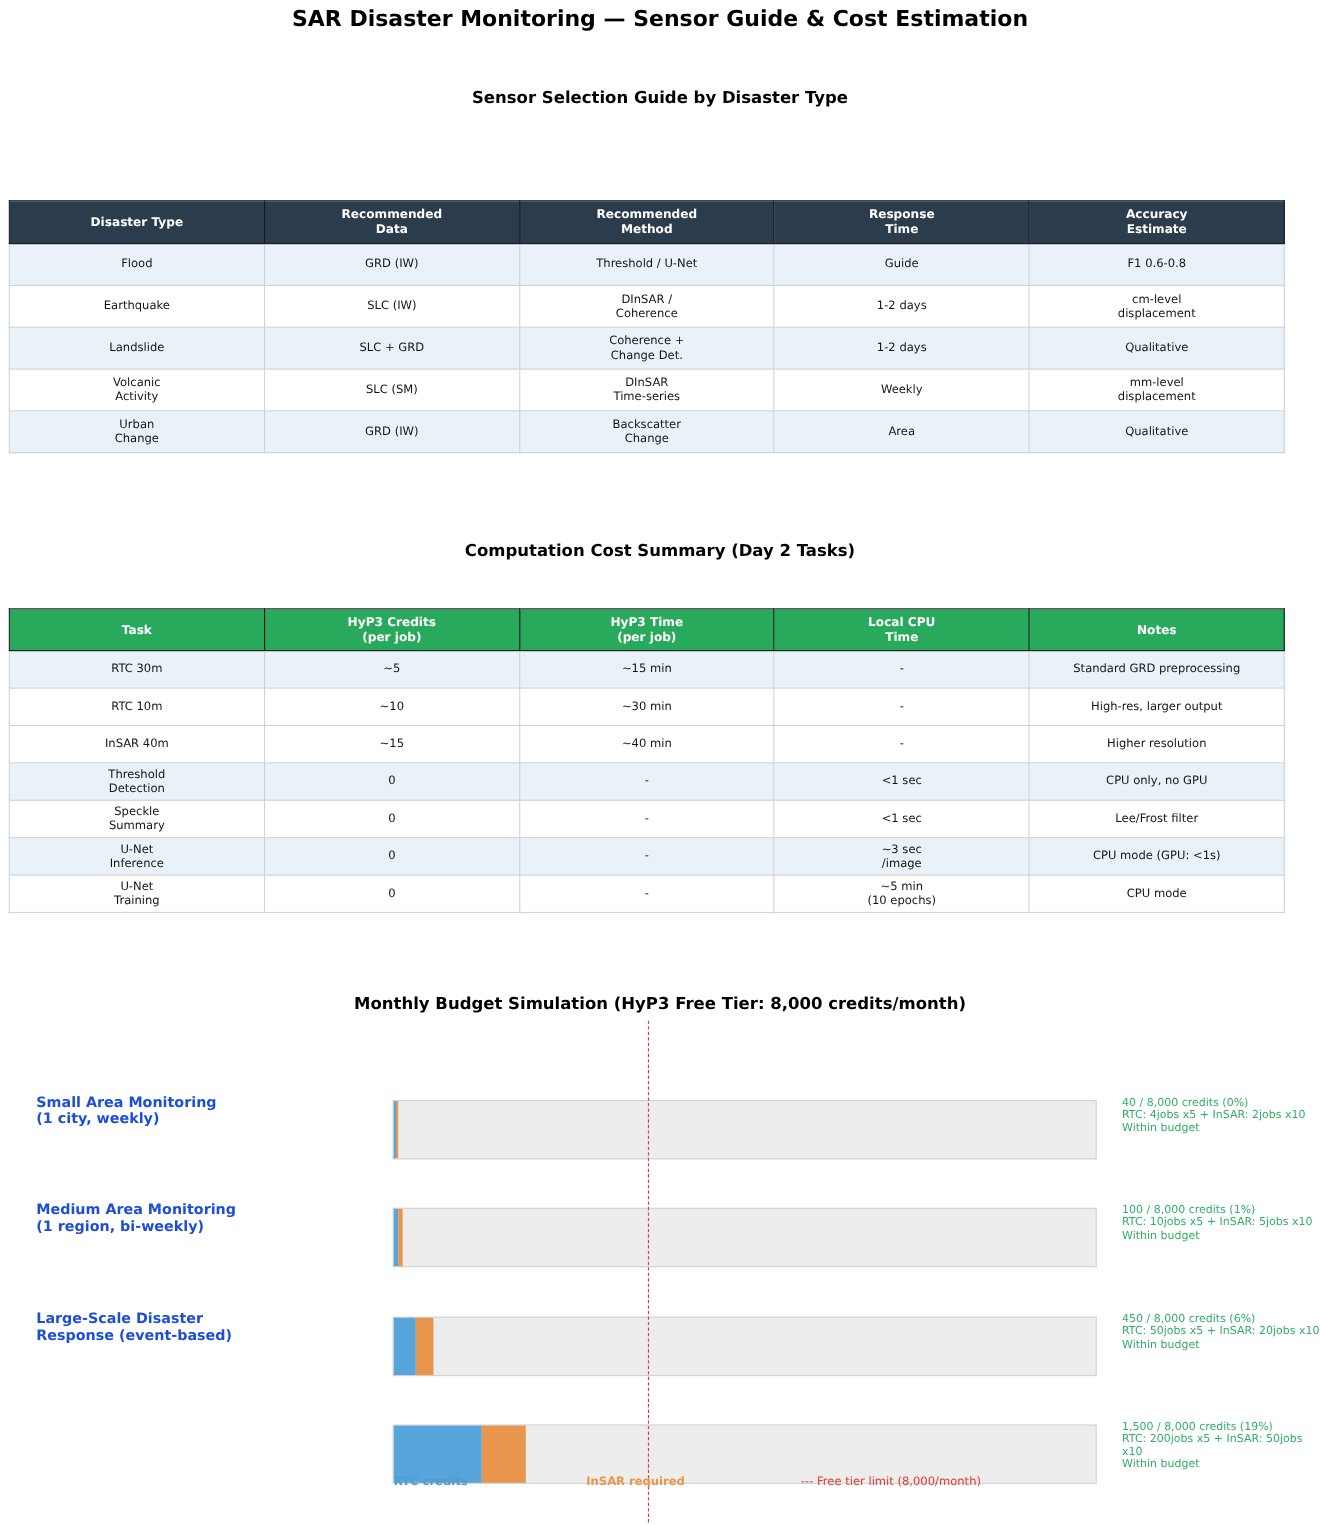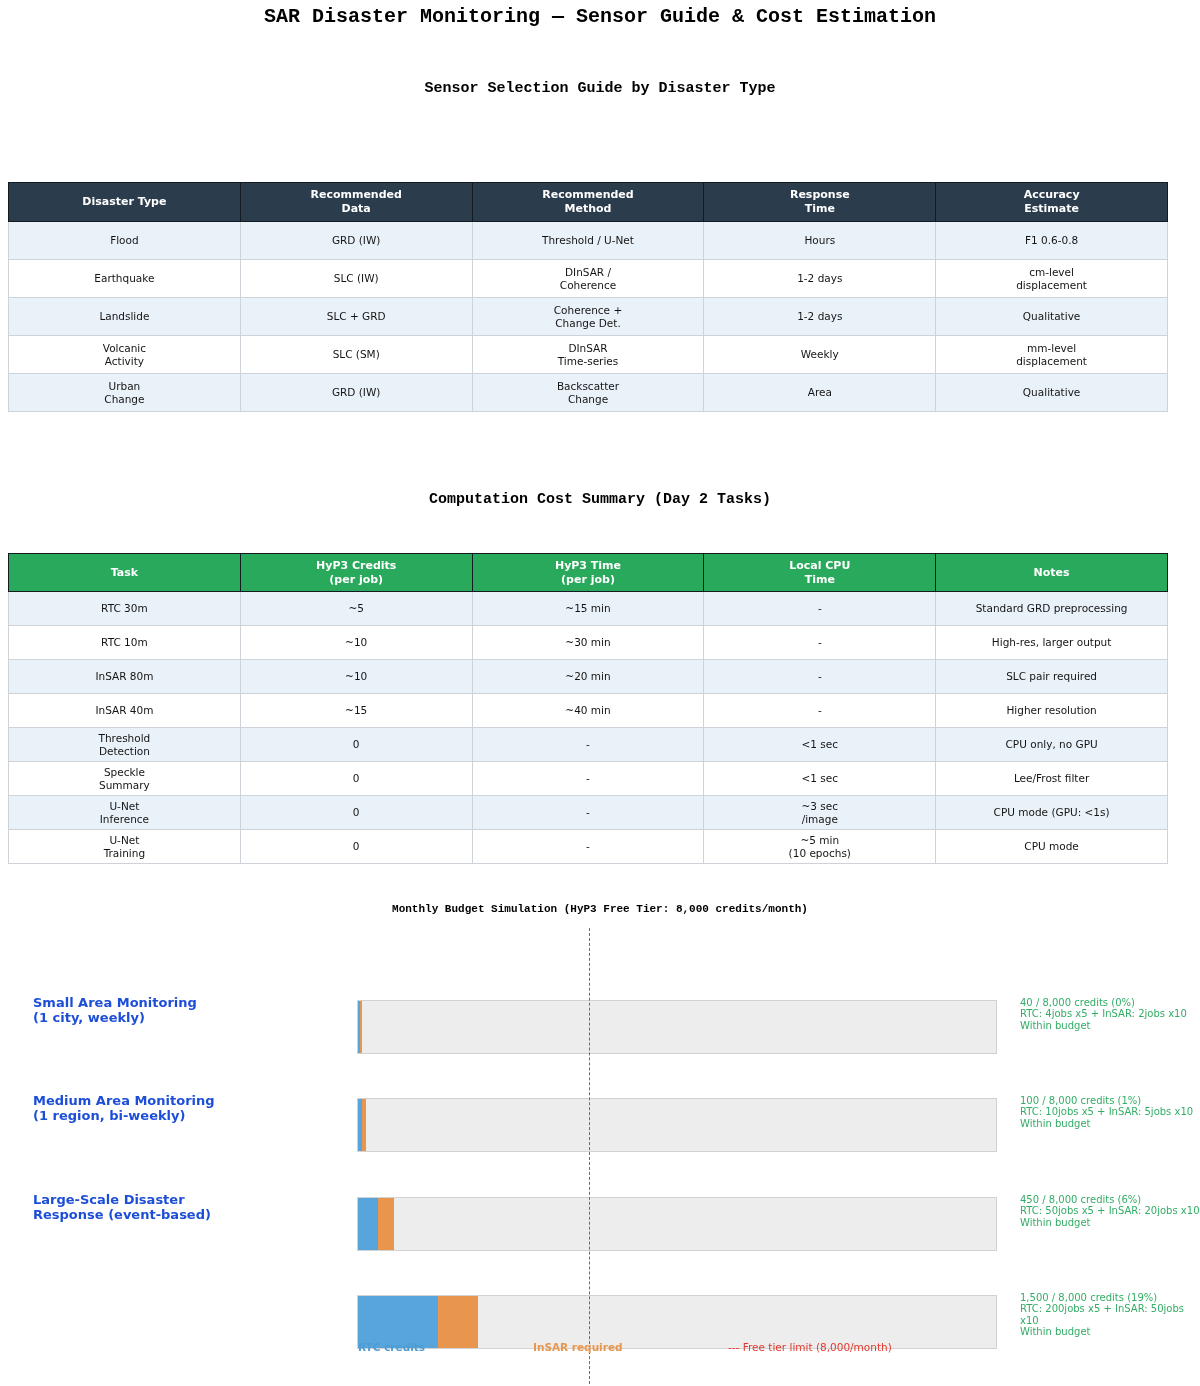--- a/index.html
+++ b/index.html
@@ -10,26 +10,25 @@
     background: #ffffff;
     font-family: "DejaVu Sans", "Liberation Sans", sans-serif;
     overflow: hidden;
   }
   .center-text {
     position: absolute;
     left: 0;
     width: 1200px;
     text-align: center;
     color: #000000;
-    font-family: Liberation Mono, monospace;
   }
   #main-title   { top: 5px;   font-size: 20px; font-weight: bold; }
   #t1-title     { top: 80px;  font-size: 15px; font-weight: bold; }
   #t2-title     { top: 491px; font-size: 15px; font-weight: bold; }
-  #chart-title  { top: 903px; font-size: 11px; font-weight: bold; }
+  #chart-title  { top: 903px; font-size: 15px; font-weight: bold; }
 
   table.data-table {
     position: absolute;
     left: 8px;
     width: 1160px;
     border-collapse: collapse;
     table-layout: fixed;
   }
   #sensor-table { top: 182px; }
   #cost-table   { top: 553px; border-radius: 11px; }
@@ -132,21 +131,21 @@
 Time</th>
         <th>Accuracy
 Estimate</th>
       </tr>
     </thead>
     <tbody>
       <tr class="alt">
         <td>Flood</td>
         <td>GRD (IW)</td>
         <td>Threshold / U-Net</td>
-        <td>Hours</td>
+        <td>Guide</td>
         <td>F1 0.6-0.8</td>
       </tr>
       <tr>
         <td>Earthquake</td>
         <td>SLC (IW)</td>
         <td>DInSAR /
 Coherence</td>
         <td>1-2 days</td>
         <td>cm-level
 displacement</td>
@@ -204,27 +203,20 @@
         <td>-</td>
         <td>Standard GRD preprocessing</td>
       </tr>
       <tr>
         <td>RTC 10m</td>
         <td>~10</td>
         <td>~30 min</td>
         <td>-</td>
         <td>High-res, larger output</td>
       </tr>
-      <tr class="alt">
-        <td>InSAR 80m</td>
-        <td>~10</td>
-        <td>~20 min</td>
-        <td>-</td>
-        <td>SLC pair required</td>
-      </tr>
       <tr>
         <td>InSAR 40m</td>
         <td>~15</td>
         <td>~40 min</td>
         <td>-</td>
         <td>Higher resolution</td>
       </tr>
       <tr class="alt">
         <td>Threshold
 Detection</td>

